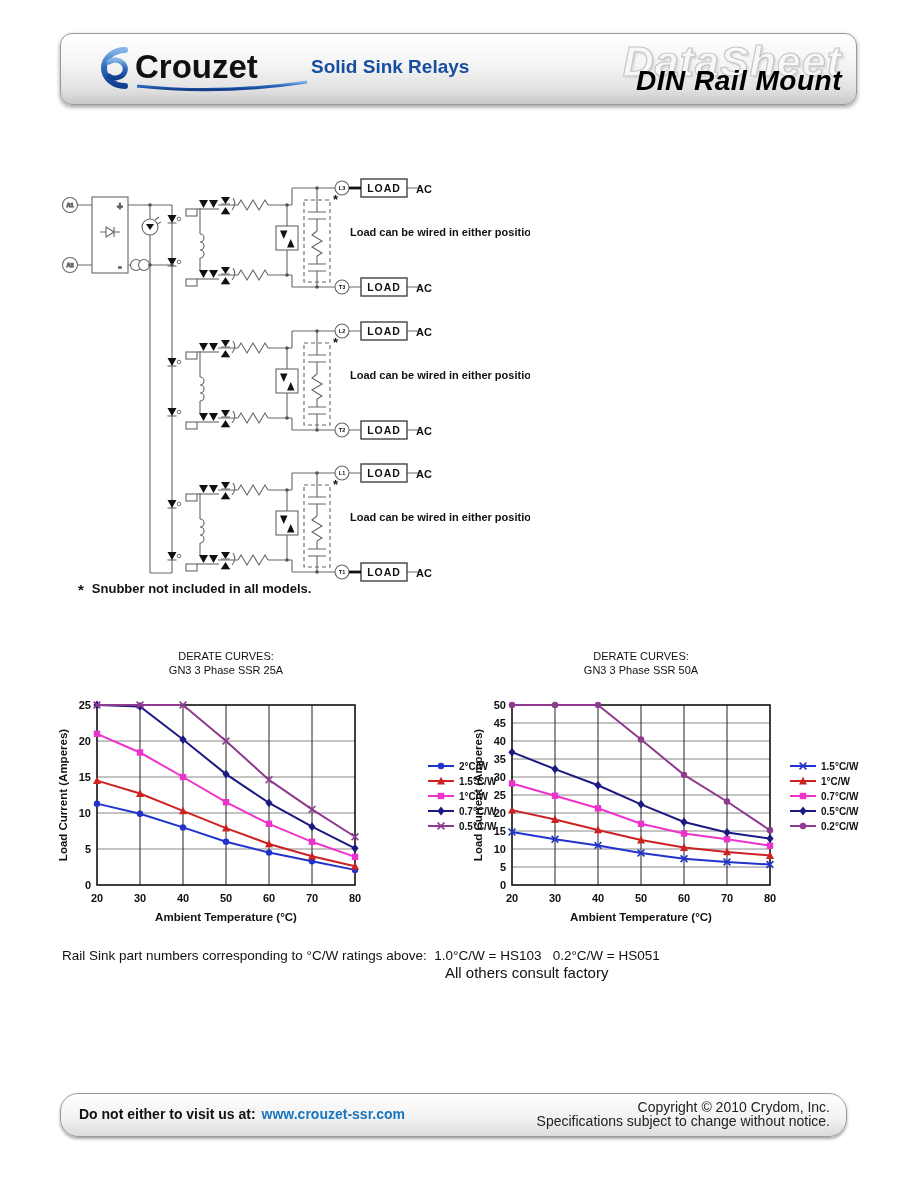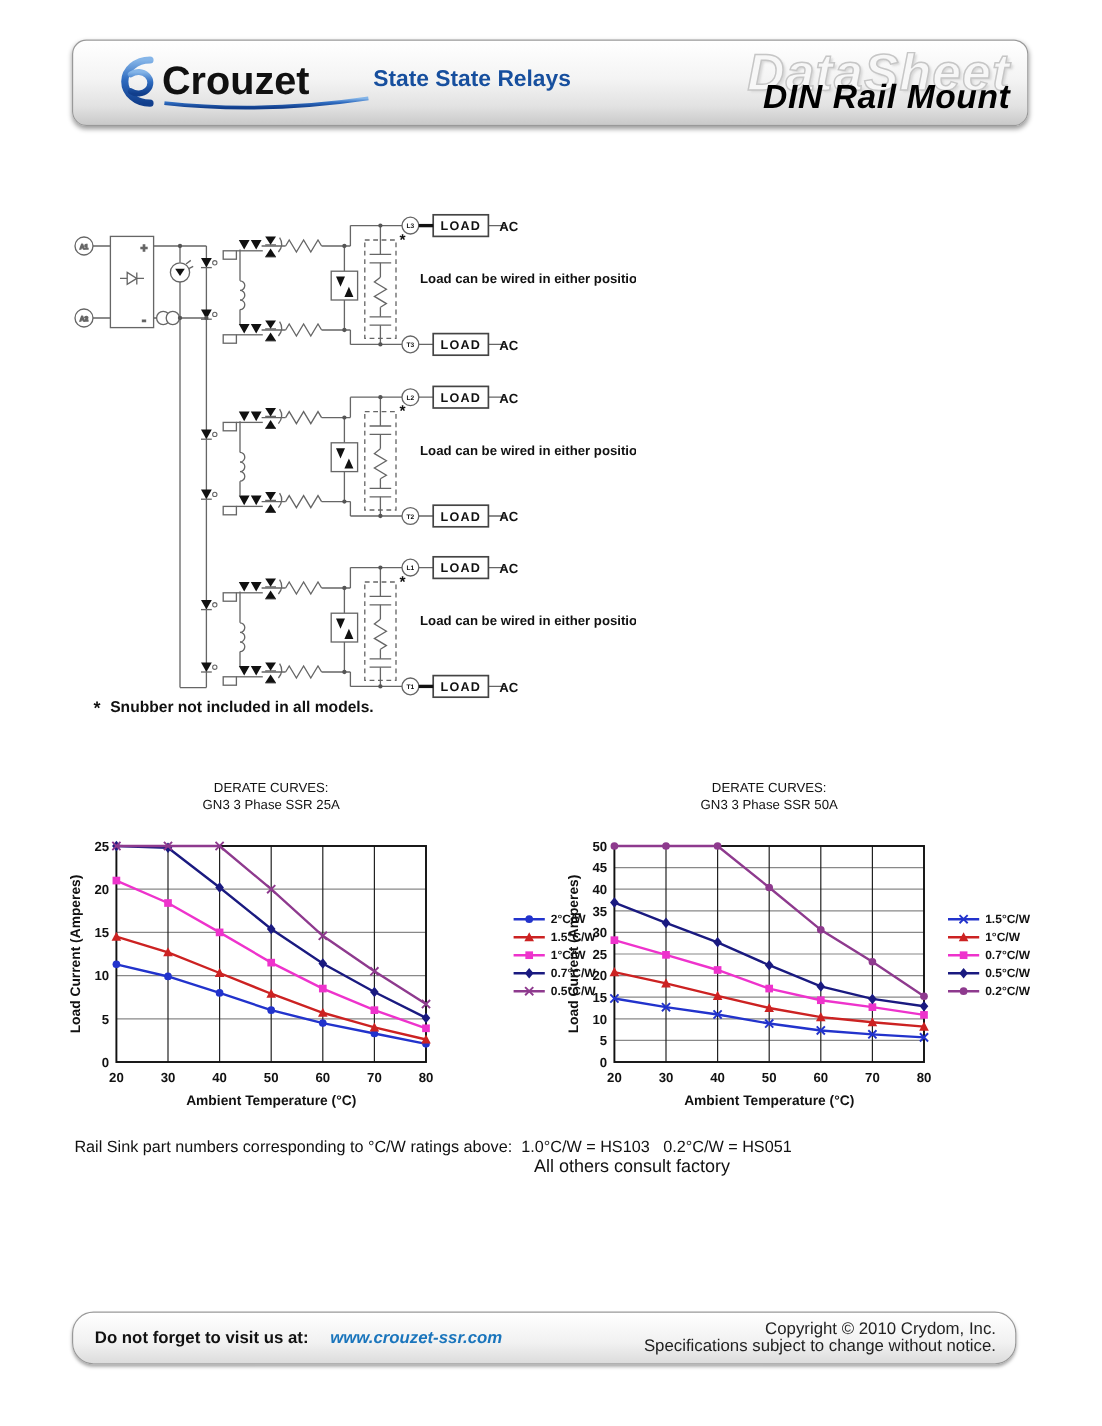--- a/index.html
+++ b/index.html
@@ -32,21 +32,21 @@
 
   
   .hs-line1{left:62px;top:948px;font-size:13.5px;white-space:pre;}
   .hs-line2{left:445px;top:964px;font-size:15px;}
 
   
   .footer-bar{left:60px;top:1093px;width:785px;height:42px;border-radius:18px;
     background:linear-gradient(#ffffff,#f1f1f1 60%,#dcdcdc);
     border:1px solid #999;box-shadow:0 2px 3px rgba(0,0,0,.35);}
   .visit{left:18px;top:12px;font-size:14px;font-weight:700;color:#111;}
-  .visit a{color:#1a75bc;font-style:italic;text-decoration:none;margin-left:18px;}
+  .visit a{color:#1a75bc;text-decoration:none;margin-left:6px;}
   .copy{right:16px;top:6px;font-size:14px;text-align:right;color:#222;line-height:14px;}
 
   
   .logo{left:18px;top:8px;}
 </style>
 </head>
 <body>
 
 <div class="abs header-bar">
   <svg class="abs logo" width="238" height="54" viewBox="0 0 238 54">
@@ -57,21 +57,21 @@
         <stop offset="1" stop-color="#113e8c"></stop>
       </linearGradient>
     </defs>
     <g>
       <path d="M46,8 A21,18 0 1 0 46,44" fill="none" stroke="url(#lg)" stroke-width="6" stroke-linecap="round"></path>
       <path d="M30,20 A10,9 0 1 1 30,34" fill="none" stroke="url(#lg)" stroke-width="5" stroke-linecap="round"></path>
     </g>
     <text x="56" y="36" font-size="33" font-weight="700" fill="url(#lg)">Crouzet</text>
     <path d="M58,44 Q140,53 228,40" fill="none" stroke="url(#lg)" stroke-width="3.2"></path>
   </svg>
-  <span class="abs brand-sub">State State Relays</span>
+  <span class="abs brand-sub">Solid Sink Relays</span>
   <span class="abs watermark">DataSheet</span>
   <span class="abs din-title">DIN Rail Mount</span>
 </div>
 
 <svg class="abs" style="left:50px;top:170px" width="480" height="425" viewBox="0 0 480 425">
   <defs>
     <g id="opto" stroke="#666" stroke-width="1.1" fill="none">
       <rect x="136" y="21" width="11" height="7" fill="#fff"></rect>
       <path d="M147,21 H169"></path>
       <path d="M149,12 h9 l-4.5,8 z M159,12 h9 l-4.5,8 z" fill="#111" stroke="none"></path>
@@ -386,19 +386,19 @@
       <circle cx="333" cy="178" r="3.2" fill="#8e3a8e"></circle>
       <text x="351" y="181.5" font-size="10" text-anchor="start" font-weight="700" fill="#111" font-family="Liberation Sans, sans-serif">0.2°C/W</text>
     </g>
   </svg>
 
 <div class="abs hs-line1"><span>Rail Sink part numbers corresponding to °C/W ratings above:</span><span>  </span><span>1.0°C/W = HS103   0.2°C/W = HS051</span></div>
 <div class="abs hs-line2">All others consult factory</div>
 
 <div class="abs footer-bar">
   <div class="abs visit">
-    <span>Do not forget to visit us at:</span><a href="#">www.crouzet-ssr.com</a>
+    <span>Do not either to visit us at:</span><a href="#">www.crouzet-ssr.com</a>
   </div>
   <div class="abs copy">
     <div>Copyright © 2010 Crydom, Inc.</div>
     <div>Specifications subject to change without notice.</div>
   </div>
 </div>
 
 </body></html>

